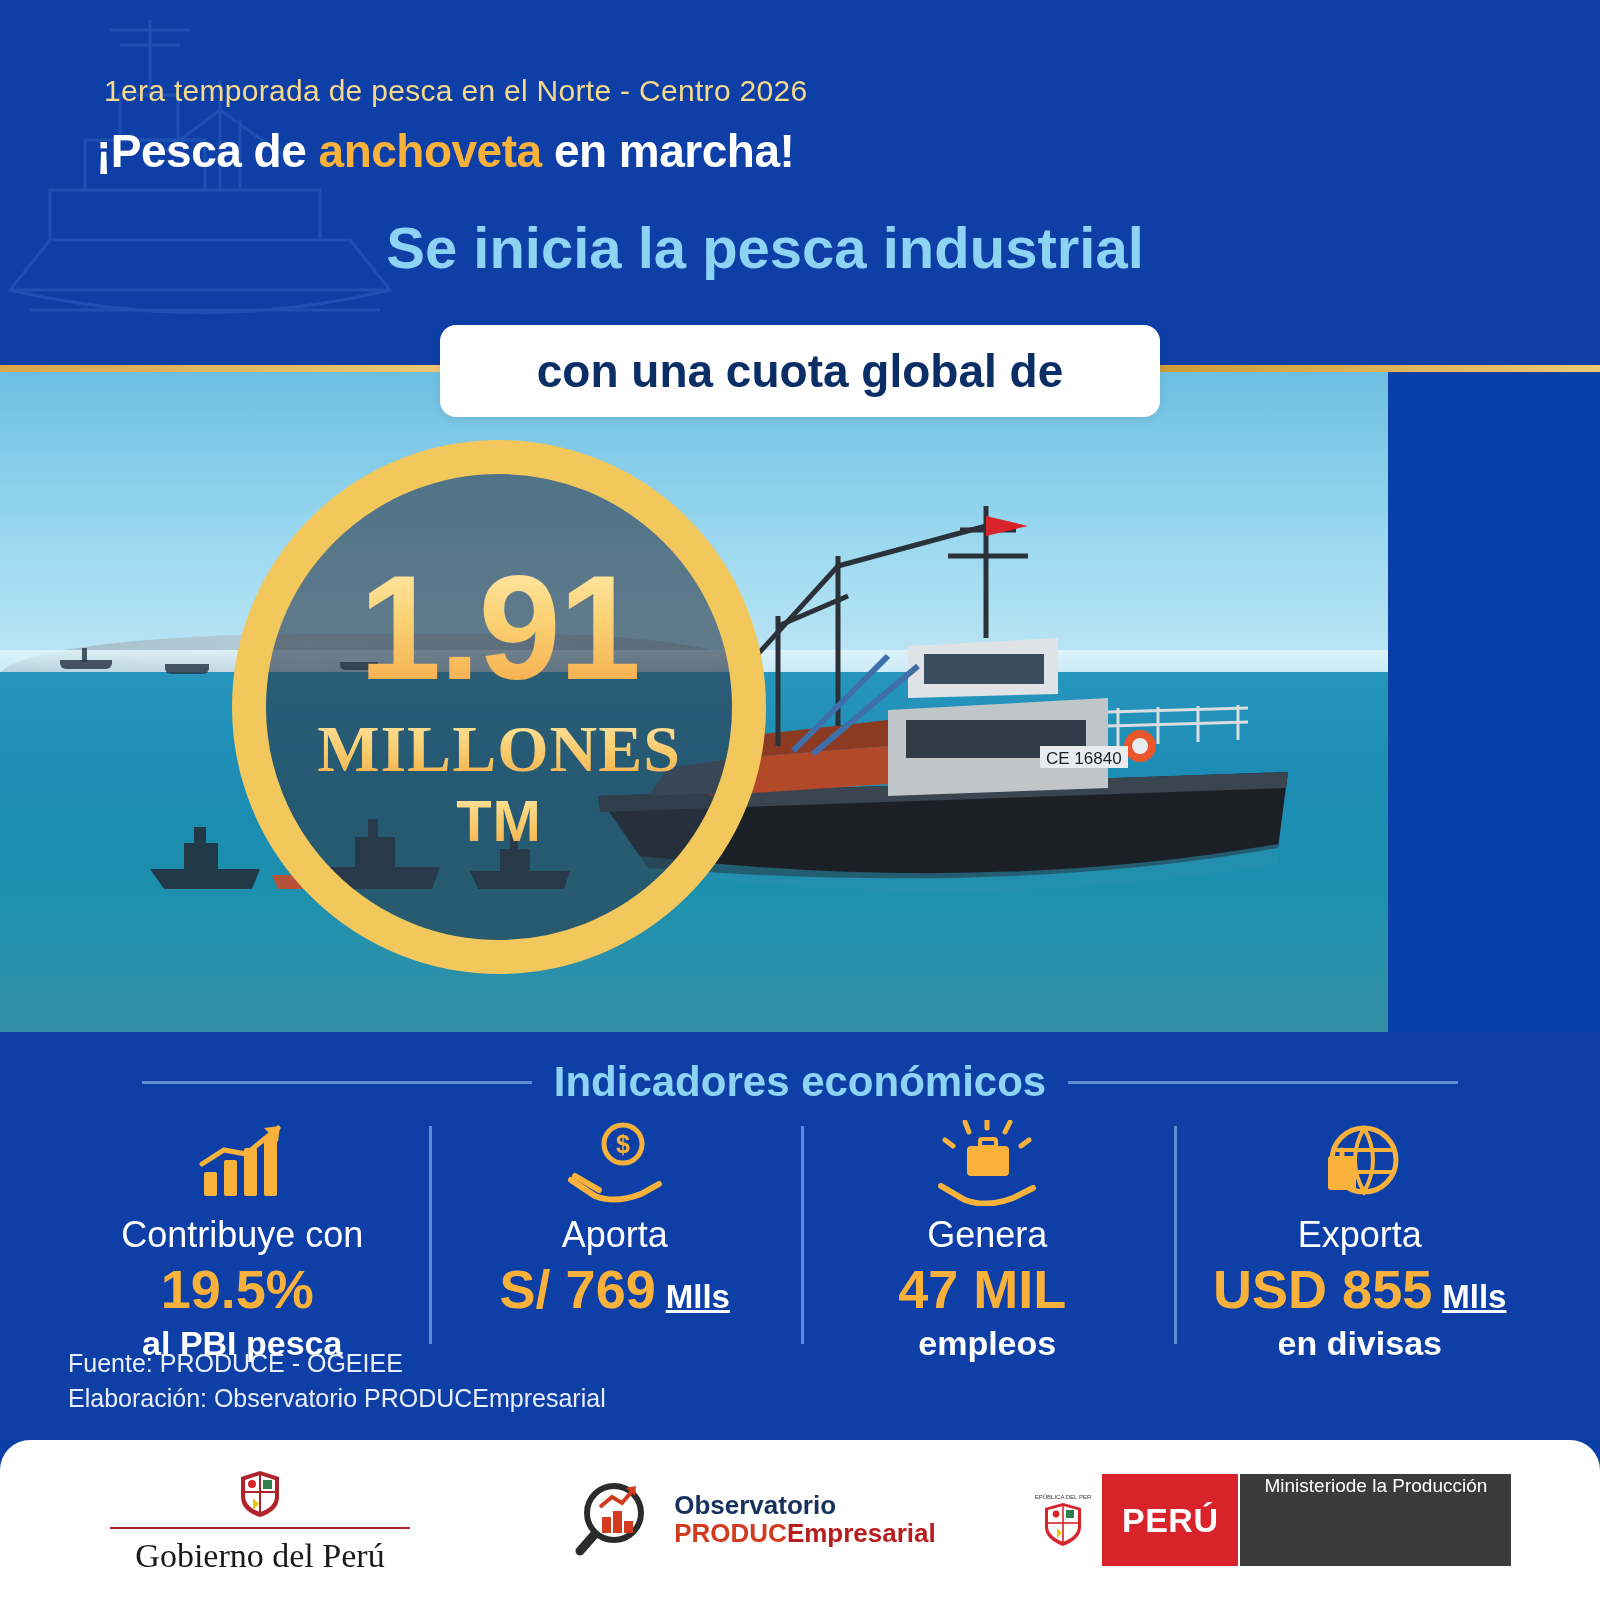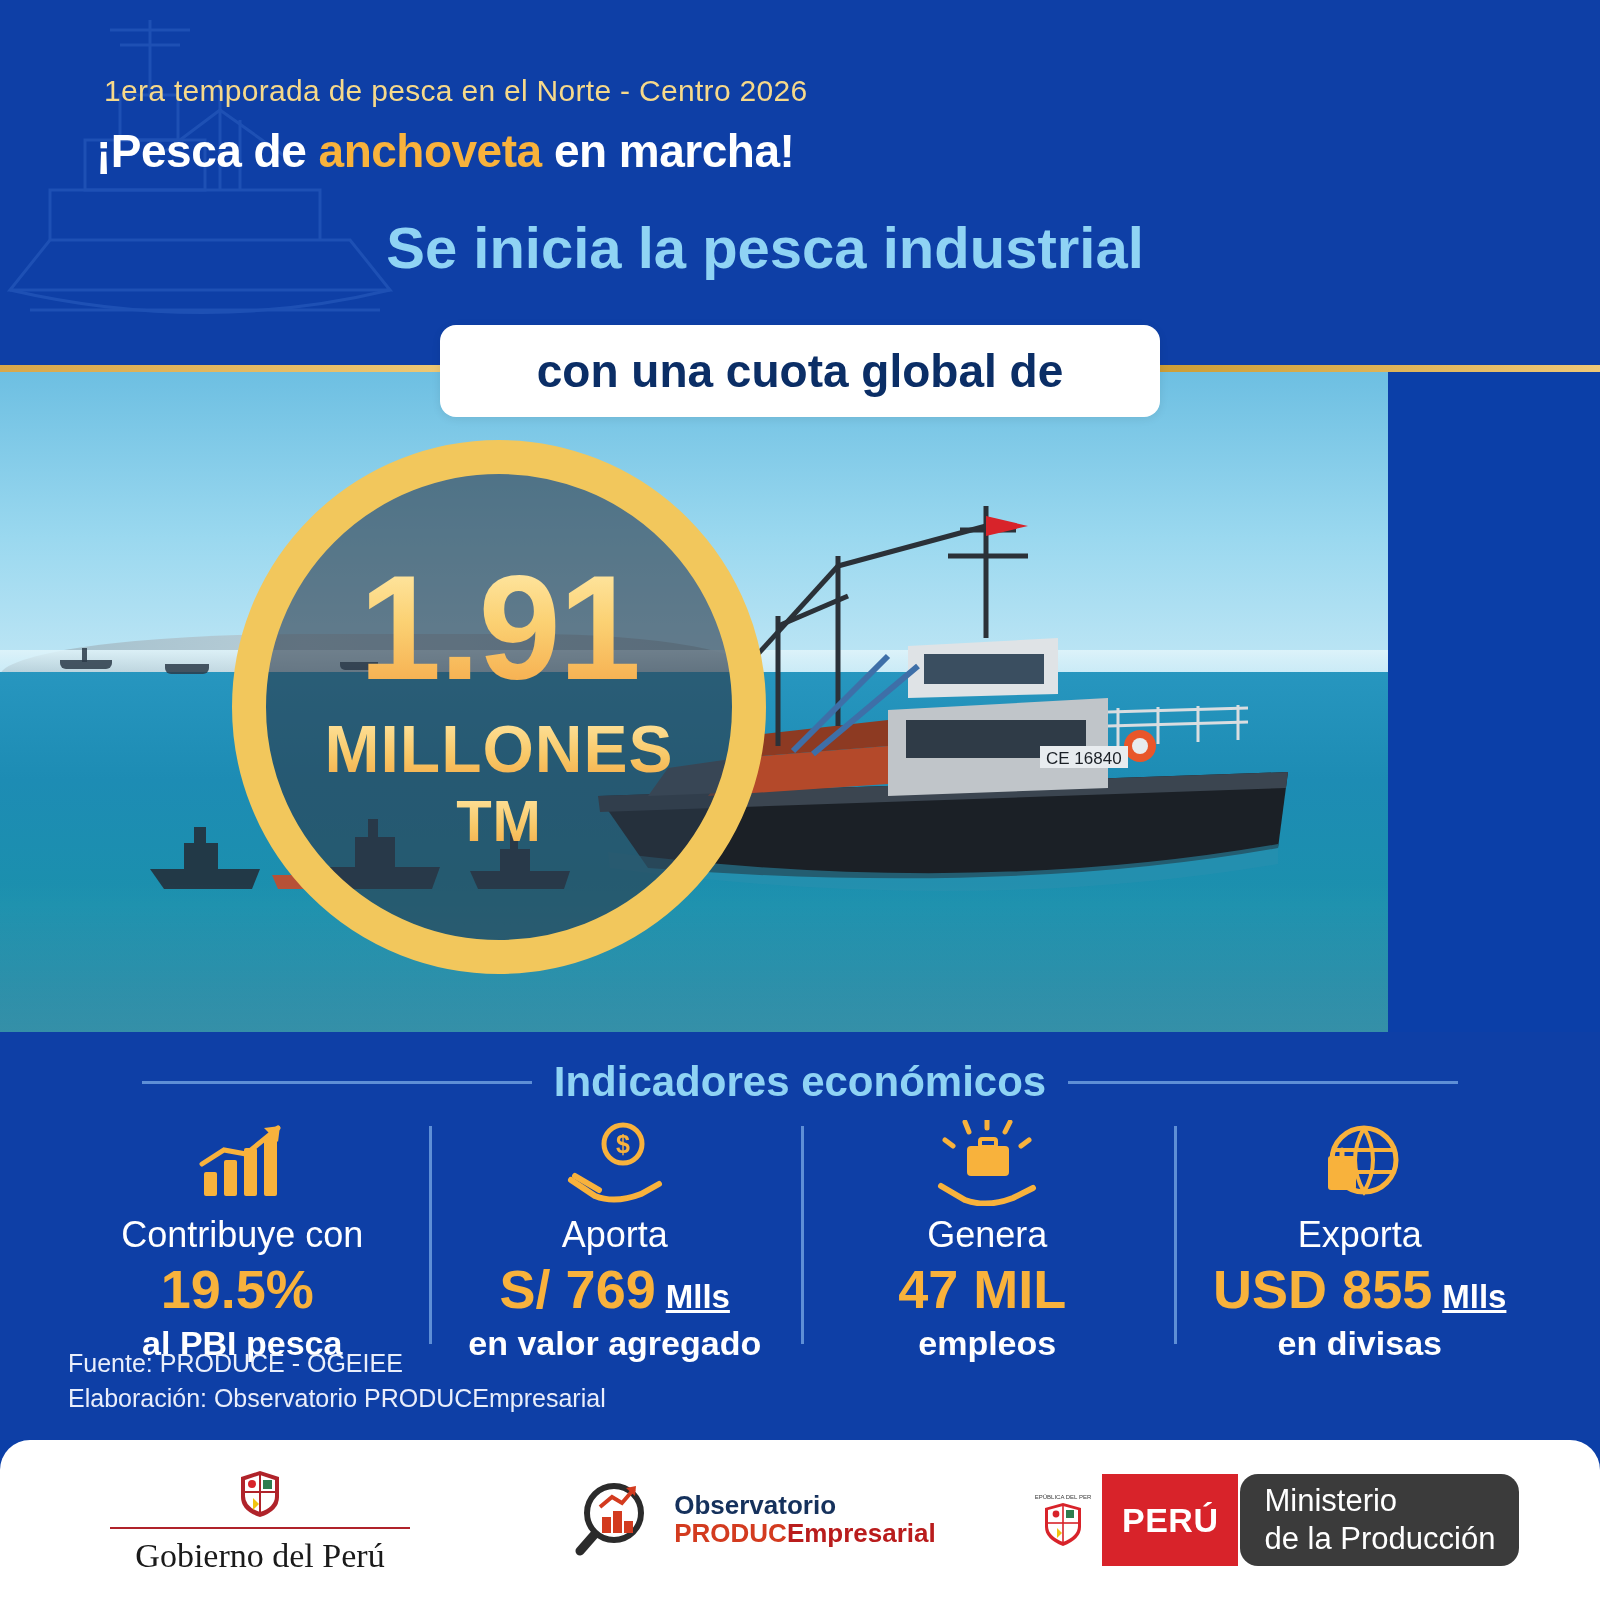--- a/index.html
+++ b/index.html
@@ -147,20 +147,21 @@
   }
   .kpi-unit1 {
     margin-top: 14px;
     font-size: 66px;
     font-weight: 800;
     letter-spacing: 1px;
     background: linear-gradient(180deg,#ffe9a8 0%, #f8c766 60%, #f3a847 100%);
     -webkit-background-clip: text;
     background-clip: text;
     color: transparent;
+    font-family: Liberation Serif, serif;
   }
   .kpi-unit2 {
     font-size: 58px;
     font-weight: 800;
     letter-spacing: 1px;
     background: linear-gradient(180deg,#ffe9a8 0%, #f8c766 60%, #f3a847 100%);
     -webkit-background-clip: text;
     background-clip: text;
     color: transparent;
   }
@@ -233,22 +234,22 @@
   .f2 .obs-l2 { font-size: 26px; font-weight: 800; color: #d33b1f; line-height:1.1; }
   .f2 .obs-l2 b { color:#b91c1c; font-weight:800; }
   .f3 { width: 610px; justify-content: flex-start; padding-left: 34px; gap: 0; }
   .peru-tag { display:flex; align-items:stretch; height: 92px; }
   .peru-shield { width: 78px; display:flex; align-items:center; justify-content:center; background:#ffffff; }
   .peru-red {
     background:#d8232a; color:#fff; display:flex; align-items:center;
     padding: 0 20px; font-size: 34px; font-weight: 800; letter-spacing:.5px;
   }
   .peru-dark {
-    background:#3b3b3b; color:#fff; display:flex; flex-direction:column; justify-content:center;
-    padding: 0 24px; font-size: 31px; line-height: 1.22; border-radius: 18px;
+    background:#3b3b3b; color:#fff; display:flex; flex-direction:row; justify-content:center;
+    padding: 0 24px; font-size: 19px; line-height: 1.22;
   }
   .peru-divider { width: 2px; background: #ffffff; }
 </style>
 </head>
 <body>
 
 <div class="poster">
 
   <div class="header">
 
@@ -405,21 +406,20 @@
             <text x="58" y="33" text-anchor="middle" font-family="Liberation Sans, sans-serif" font-size="25" font-weight="bold" fill="#f8b23c">$</text>
             <path d="M6 60 L30 76 Q50 84 76 74 L94 64" stroke="#f8b23c" stroke-width="6" fill="none" stroke-linecap="round"></path>
             <path d="M10 56 L34 70" stroke="#f8b23c" stroke-width="6" stroke-linecap="round"></path>
           </svg>
         </div>
         <div class="ind-label">Aporta</div>
         <div class="ind-value">
           <span>S/ 769</span>
           <span class="suffix">Mlls</span>
         </div>
-        <div class="ind-sub">en valor agregado</div>
       </div>
 
       <div class="ind-cell">
         <div class="ind-icon">
           <svg width="104" height="86" viewBox="0 0 104 86">
             <g stroke="#f8b23c" stroke-width="5" stroke-linecap="round">
               <path d="M34 12 L30 2"></path>
                 <path d="M52 8 L52 0"></path>
                 <path d="M70 12 L75 2"></path>
               <path d="M18 26 L10 20"></path>

